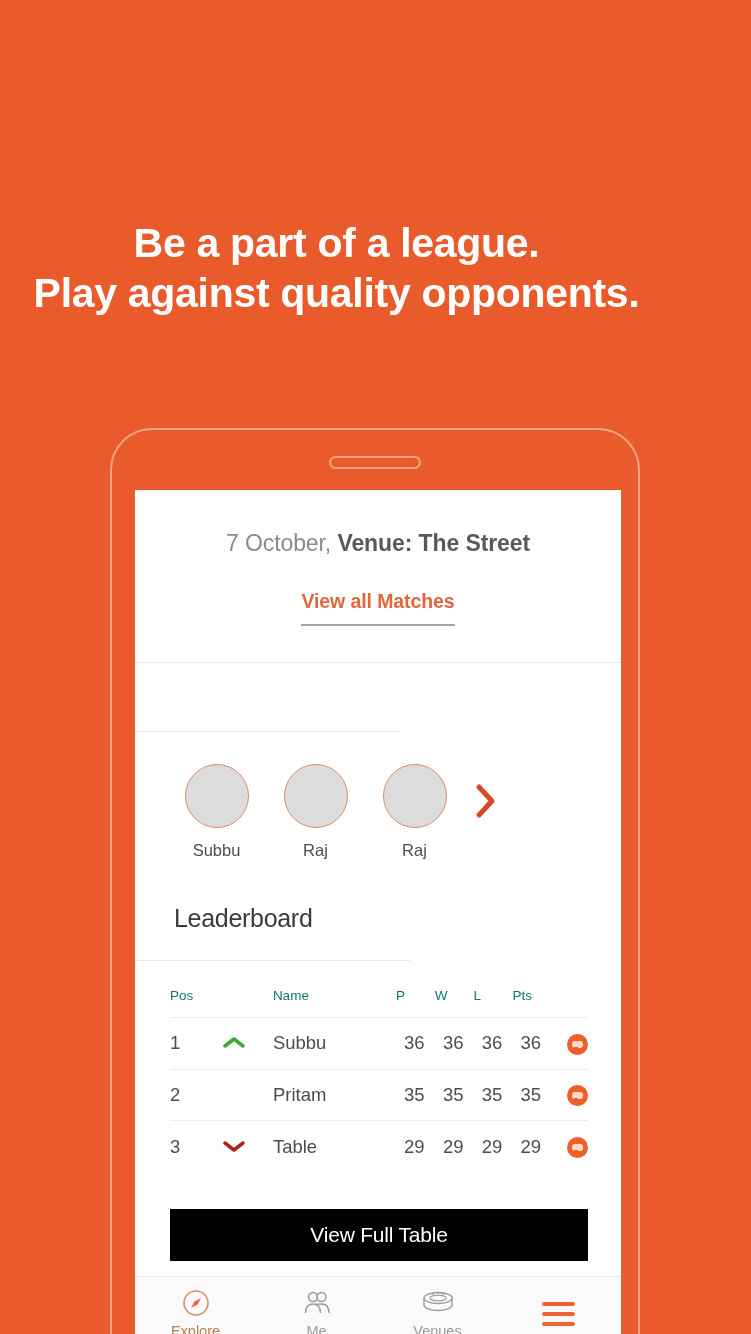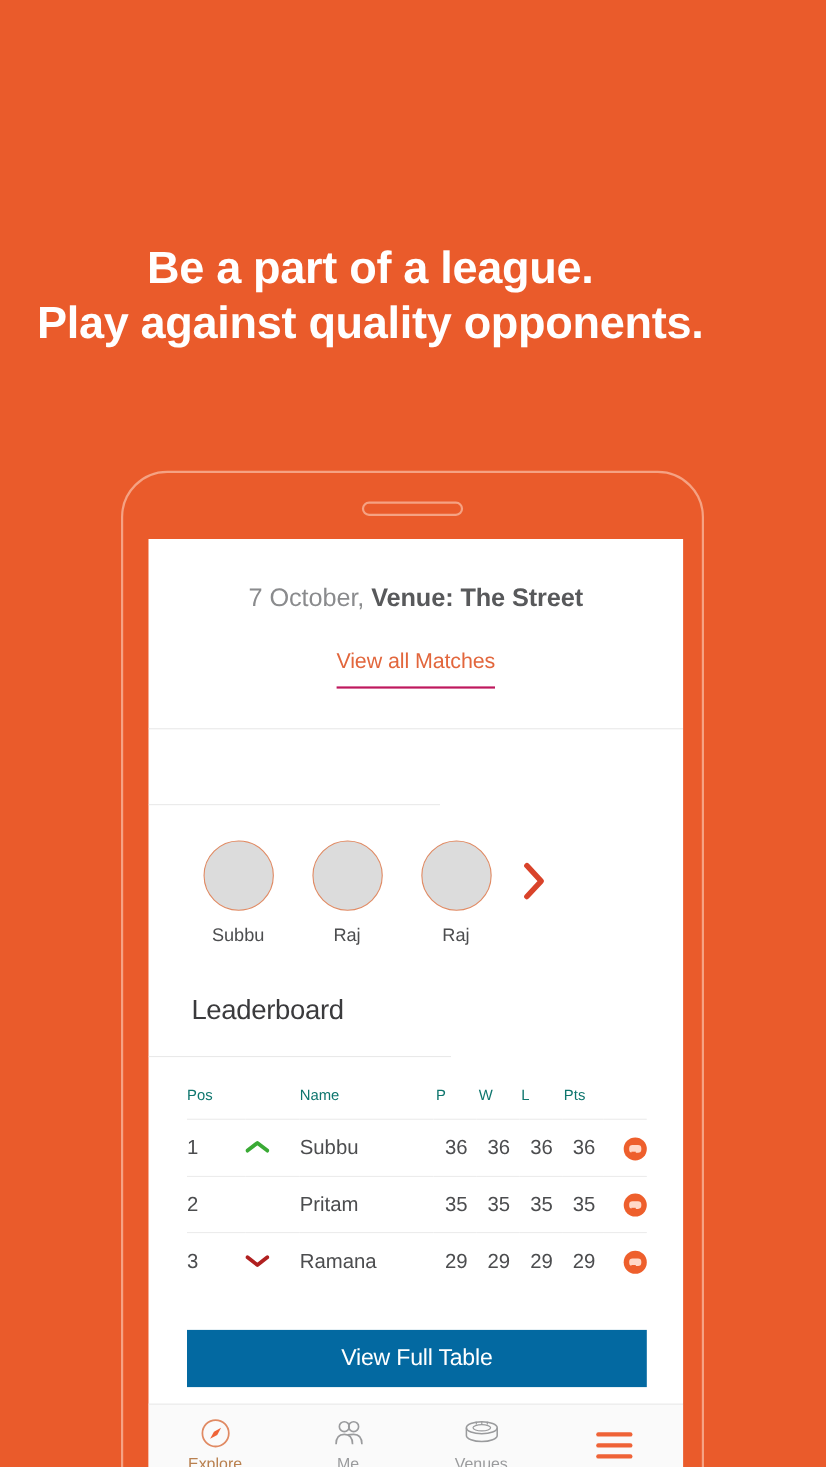--- a/index.html
+++ b/index.html
@@ -78,24 +78,24 @@
   .match-date { font-weight: 400; color: #8a8b8d; }
   .match-venue { font-weight: bold; color: #58595b; }
 
   .view-matches-wrap {
     margin-top: 33px;
     display: flex;
     justify-content: center;
   }
   .view-matches {
     font-size: 19.5px;
-    font-weight: normal;
+    font-weight: bold;
     color: #e2663c;
     padding-bottom: 11px;
-    border-bottom: 2px solid #be185d;
+    border-bottom: 2px solid #a3a3a3;
     letter-spacing: -0.1px;
     cursor: pointer;
   }
 
   .divider-full {
     margin-top: 36px;
     height: 1px;
     background: #e9e9e9;
     width: 100%;
   }
@@ -206,21 +206,21 @@
     left: 7px; top: 13px;
     width: 4px; height: 4px;
     background: #ee5f2c;
   }
 
   
   .cta-wrap { padding: 37px 33px 0 35px; }
   .cta-button {
     width: 100%;
     height: 52px;
-    background: #0369a1;
+    background: #000000;
     border: none;
     color: #ffffff;
     font-size: 21px;
     font-family: "Liberation Sans", sans-serif;
     cursor: pointer;
     letter-spacing: -0.2px;
   }
 
   
   .bottom-nav {
@@ -355,21 +355,21 @@
           </tr>
           <tr>
             <td class="col-pos">3</td>
             <td class="col-trend">
               <span class="trend">
                 <svg width="22" height="13" viewBox="0 0 22 13">
                   <polyline points="2,3 11,10 20,3" fill="none" stroke="#b02020" stroke-width="3.5" stroke-linecap="round" stroke-linejoin="round"></polyline>
                 </svg>
               </span>
             </td>
-            <td class="col-name">Ramana</td>
+            <td class="col-name">Table</td>
             <td class="col-num">29</td>
             <td class="col-num">29</td>
             <td class="col-num">29</td>
             <td class="col-num">29</td>
             <td class="col-badge"><span class="badge"></span></td>
           </tr>
         </tbody>
       </table>
 
       <div class="cta-wrap">

